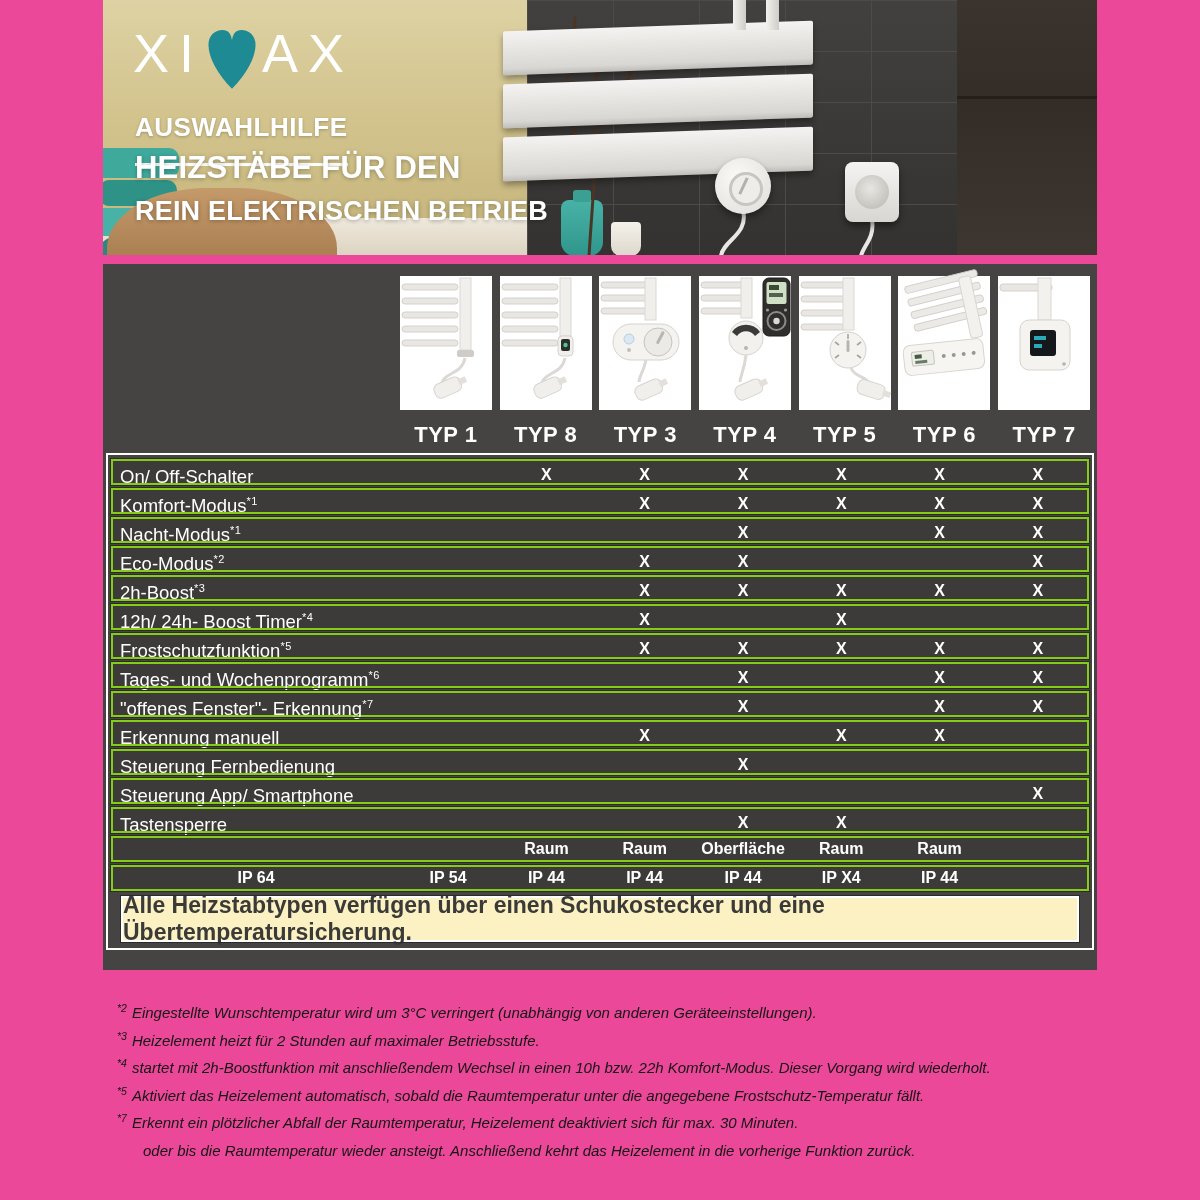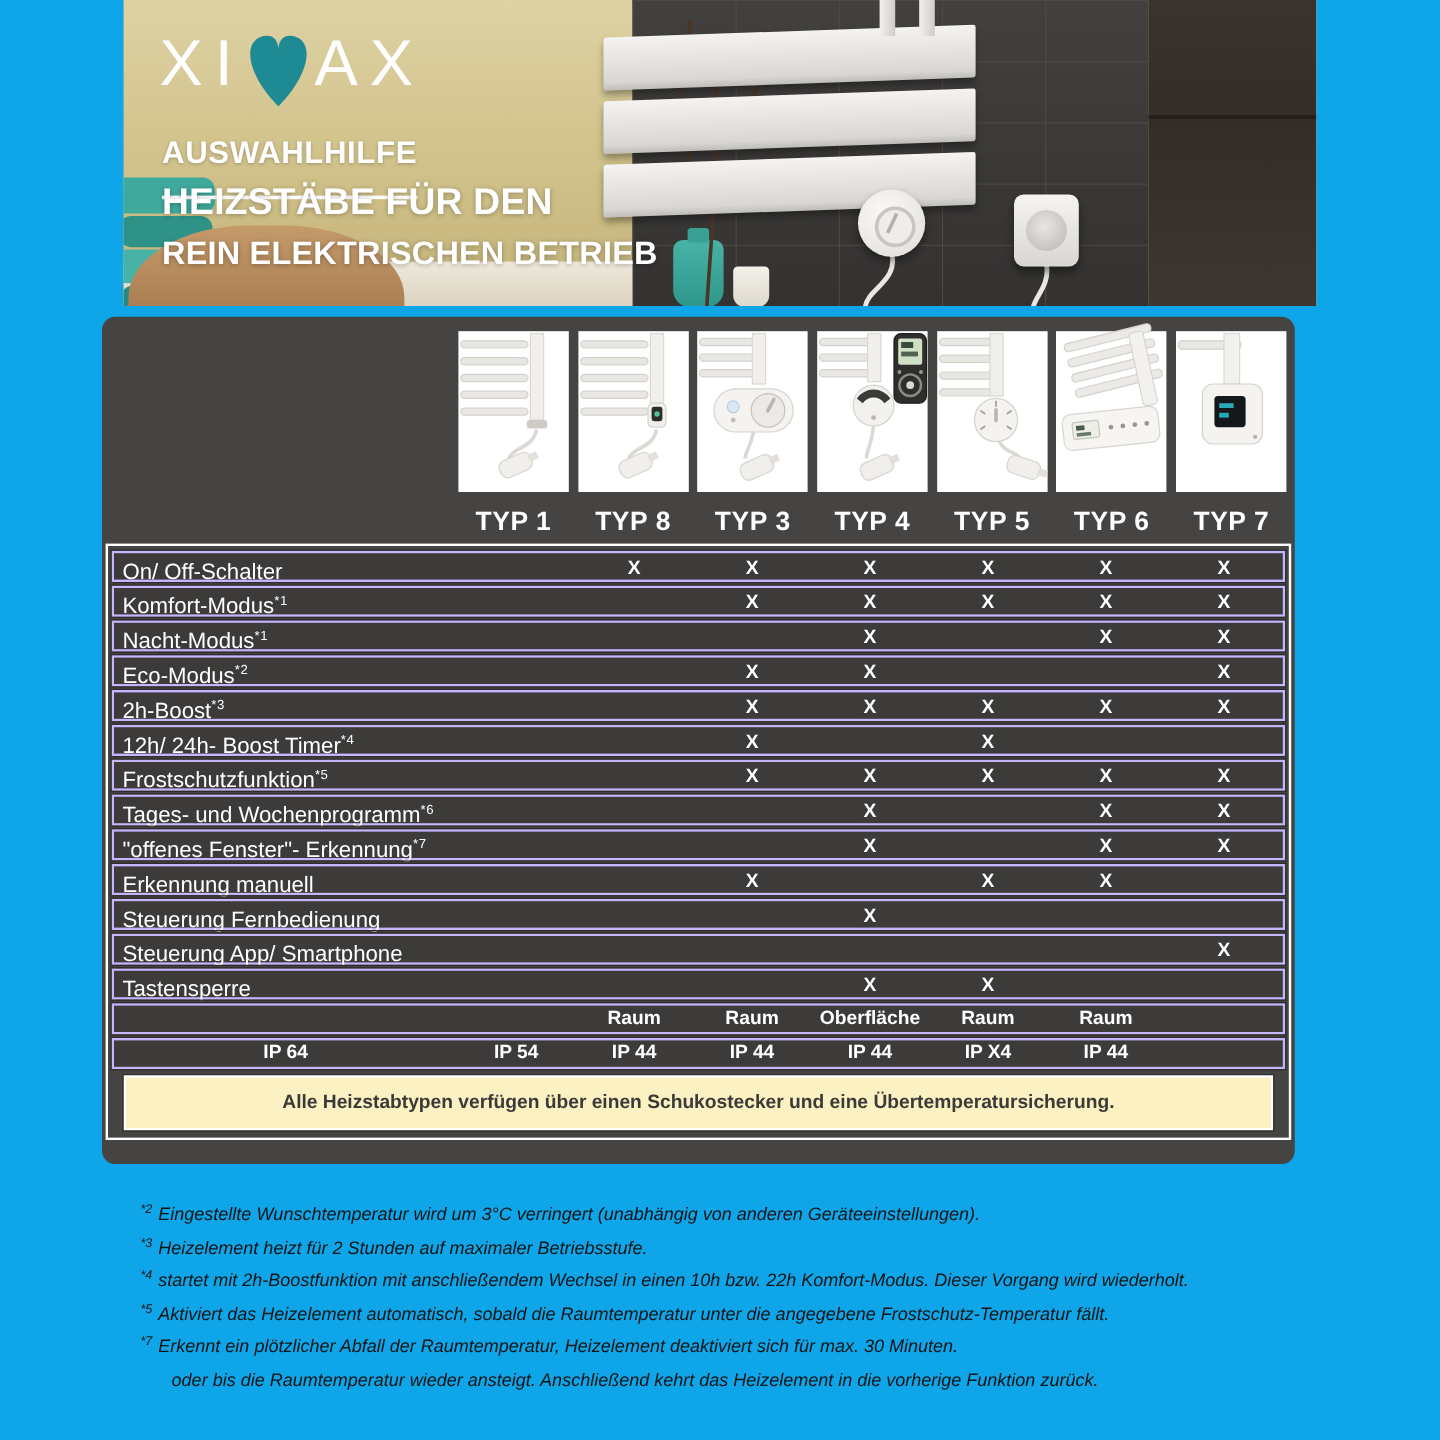--- a/index.html
+++ b/index.html
@@ -1,16 +1,16 @@
 <!DOCTYPE html>
 <html><head>
 <meta charset="utf-8">
 <style>
   html,body{margin:0;padding:0;background:#fff;}
-  .page{position:relative;width:1200px;height:1200px;background:#0ea5e9;overflow:hidden;
+  .page{position:relative;width:1200px;height:1200px;background:#ec4899;overflow:hidden;
         font-family:"Liberation Sans",sans-serif;}
   
   .hero{position:absolute;left:103px;top:0;width:994px;height:255px;overflow:hidden;background:#cdbd85;}
   .wall-beige{position:absolute;left:0;top:0;width:424px;height:255px;
       background:linear-gradient(180deg,#ded2a4 0%,#d3c48e 45%,#c4b379 100%);}
   .wall-tiles{position:absolute;left:424px;top:0;width:430px;height:255px;background:#3b3937;
       background-image:
         linear-gradient(#4e4b47 1px,transparent 1px),
         linear-gradient(90deg,#4e4b47 1px,transparent 1px),
         linear-gradient(180deg,rgba(255,255,255,.04),rgba(0,0,0,.12));
@@ -47,36 +47,36 @@
   .logo{position:absolute;left:30px;top:26px;display:flex;align-items:flex-start;color:#fff;
       font-size:54px;font-weight:400;letter-spacing:10px;line-height:1;}
   .logo .m{margin:2px 2px 0 0;}
   .eyebrow{position:absolute;left:32px;top:112px;color:#fff;font-size:26px;font-weight:700;letter-spacing:.5px;
       border-bottom:3px solid #fff;padding-bottom:20px;text-shadow:0 1px 3px rgba(0,0,0,.25);}
   .h-line1{position:absolute;left:32px;top:150px;color:#fff;font-size:31px;font-weight:700;letter-spacing:.2px;
       text-shadow:0 1px 4px rgba(0,0,0,.3);}
   .h-line2{position:absolute;left:32px;top:196px;color:#fff;font-size:27px;font-weight:700;letter-spacing:.2px;
       text-shadow:0 1px 4px rgba(0,0,0,.3);}
   
-  .panel{position:absolute;left:85px;top:264px;width:994px;height:706px;background:#464442;border-radius:11px;}
+  .panel{position:absolute;left:103px;top:264px;width:994px;height:706px;background:#464442;}
   .cols{display:grid;grid-template-columns:290px repeat(7,1fr);}
   .imgs-row{position:absolute;left:3px;top:12px;width:988px;}
   .pcell{justify-self:center;width:92px;height:134px;background:#fff;position:relative;overflow:visible;}
   .pcell svg{overflow:visible;display:block;}
   .typ-row{position:absolute;left:3px;top:158px;width:988px;height:30px;}
   .typ{color:#fff;font-size:22px;font-weight:700;text-align:center;letter-spacing:.5px;}
   .frame{position:absolute;left:3px;top:189px;width:984px;border:2px solid #fff;padding:1px 0 2px 0;}
-  .featrow{margin:3px;border:2px solid #c4b5fd;outline:1px solid #2c2b29;background:#3c3b39;height:22px;
+  .featrow{margin:3px;border:2px solid #84cc16;outline:1px solid #2c2b29;background:#3c3b39;height:22px;
       display:grid;grid-template-columns:286px repeat(7,1fr);align-items:center;}
   .flabel{color:#fff;font-size:18.5px;padding-left:7px;white-space:nowrap;line-height:22px;}
   .flabel sup{font-size:11px;letter-spacing:.5px;}
   .mark{color:#fff;font-size:16px;font-weight:700;text-align:center;line-height:22px;}
   .mark.word{font-size:16px;}
   .note{margin:5px 13px 4px;border:2px solid #fff;outline:1px solid #2c2b29;background:#fcf1c2;height:42px;
-      display:flex;align-items:center;justify-content:center;color:#3a3a38;font-size:16px;font-weight:700;}
+      display:flex;align-items:center;justify-content:center;color:#3a3a38;font-size:23px;font-weight:700;}
   
   .feet{position:absolute;left:117px;top:1000px;width:1010px;color:#141414;
       font-style:italic;font-size:15px;}
   .fline{margin-bottom:6.5px;line-height:17px;white-space:nowrap;}
   .fline sup{font-size:10.5px;font-style:italic;margin-right:5px;}
   .fline.cont{margin-left:21px;}
 </style>
 </head>
 <body>
 

